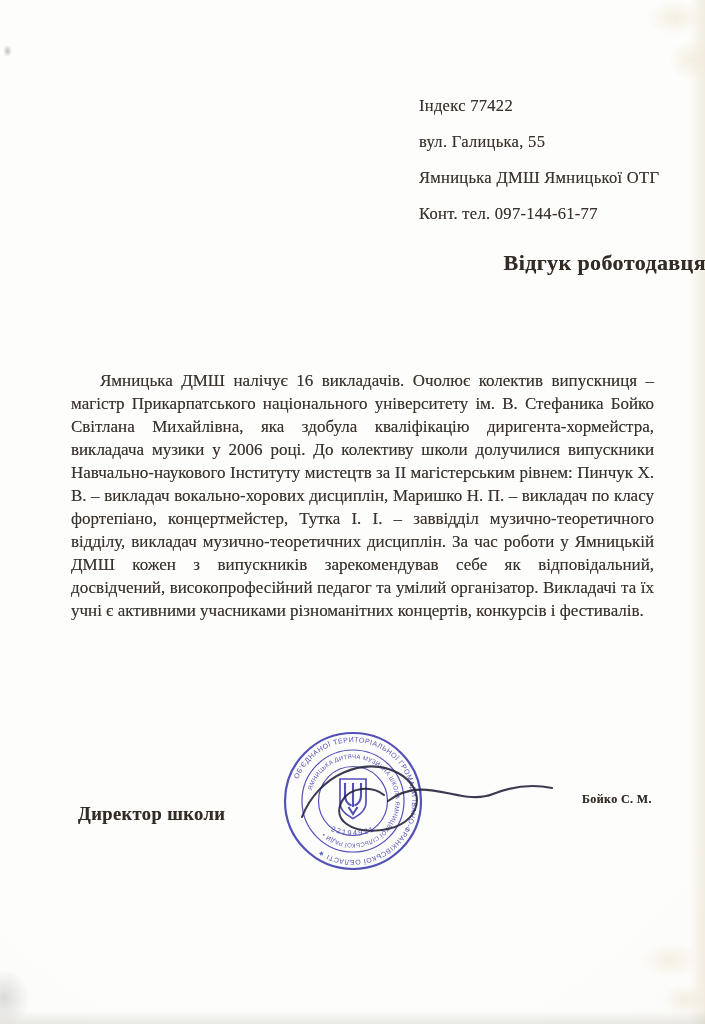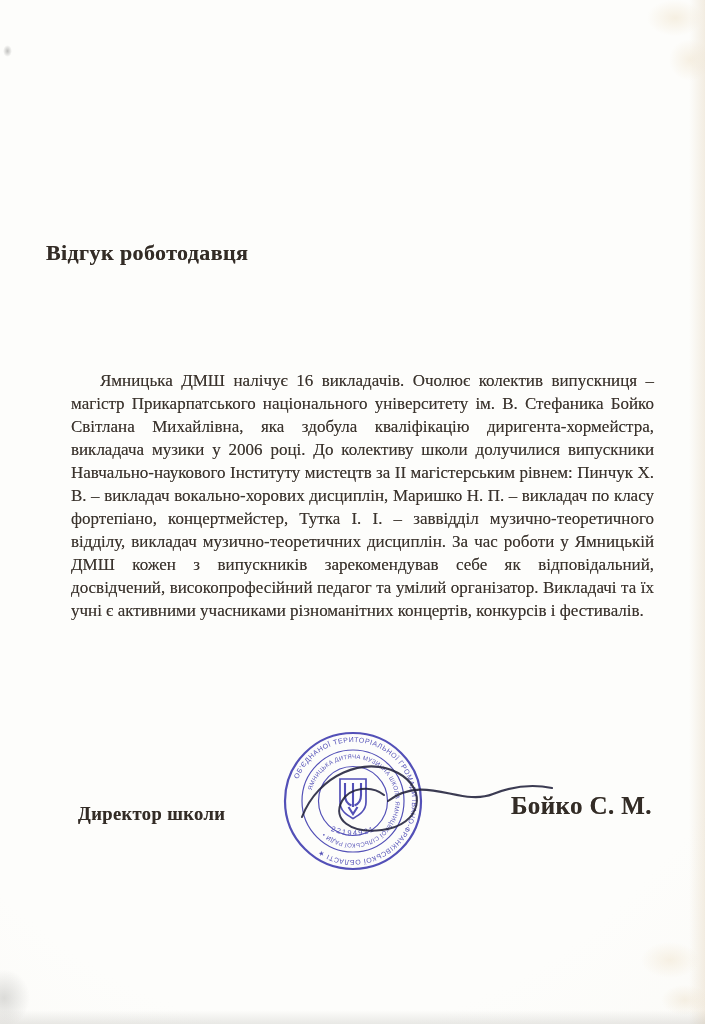--- a/index.html
+++ b/index.html
@@ -32,55 +32,61 @@
   .dot-left{left:3px;top:45px;width:9px;height:12px;border-radius:50%;
     background:radial-gradient(rgba(130,130,128,.5), rgba(130,130,128,0) 70%);}
 
   
   .soft{text-shadow:0 0 .6px rgba(58,50,42,.55);}
   .header-block{
     position:absolute;left:419px;top:88px;
     font-size:16.5px;line-height:36px;letter-spacing:.3px;
   }
   .doc-title{
-    position:absolute;left:46px;top:240px;width:660px;margin:0;
-    text-align:left;font-size:22px;font-weight:bold;letter-spacing:.4px;
+    position:absolute;left:46px;top:250px;width:660px;margin:0;
+    text-align:right;font-size:22px;font-weight:bold;letter-spacing:.4px;
     color:#332c26;
   }
   .body-text{
     position:absolute;left:71px;top:322px;width:583px;
     font-size:17px;line-height:23px;text-align:justify;margin-top:47px;
   }
   .body-text p{margin:0 0 5px 0;text-indent:29px;}
   .sig-role{
     position:absolute;left:78px;top:792px;
     font-size:18.5px;font-weight:bold;letter-spacing:.4px;color:#332c26;margin-top:12px;
   }
   .sig-name{
     position:absolute;right:53px;top:792px;
-    font-size:25px;font-weight:bold;letter-spacing:.4px;color:#332c26;
+    font-size:12px;font-weight:bold;letter-spacing:.4px;color:#332c26;
   }
   .stamp-svg{position:absolute;left:281px;top:729px;width:144px;height:144px;}
   .stamp-ring{fill:none;stroke:#3c39ae;}
   .stamp-text{fill:#3c39ae;font-family:"Liberation Sans", sans-serif;}
   .ink-svg{position:absolute;left:280px;top:735px;width:290px;height:120px;}
   .ink-path{fill:none;stroke:#20203a;stroke-width:2.1;stroke-linecap:round;opacity:.88;}
 </style>
 </head>
 <body>
 
 <div class="page">
 
   <div class="artifact blob-top-right"></div>
   <div class="artifact strip-right"></div>
   <div class="artifact blob-bottom-right"></div>
   <div class="artifact smudge-bottom-left"></div>
   <div class="artifact band-bottom"></div>
   <div class="artifact dot-left"></div>
 
+  <div class="header-block soft">
+    <div>Індекс 77422</div>
+    <div>вул. Галицька, 55</div>
+    <div>Ямницька ДМШ Ямницької ОТГ</div>
+    <div>Конт. тел. 097-144-61-77</div>
+  </div>
 
   <h1 class="doc-title soft">Відгук роботодавця</h1>
 
   <div class="body-text soft">
     <p>Ямницька ДМШ налічує 16 викладачів. Очолює колектив випускниця – магістр Прикарпатського національного університету ім. В. Стефаника Бойко Світлана Михайлівна, яка здобула кваліфікацію диригента-хормейстра, викладача музики у 2006 році. До колективу школи долучилися випускники Навчально-наукового Інституту мистецтв за ІІ магістерським рівнем: Пинчук Х. В. – викладач вокально-хорових дисциплін, Маришко Н. П. – викладач по класу фортепіано, концертмейстер, Тутка І. І. – заввідділ музично-теоретичного відділу, викладач музично-теоретичних дисциплін. За час роботи у Ямницькій ДМШ кожен з випускників зарекомендував себе як відповідальний, досвідчений, високопрофесійний педагог та умілий організатор. Викладачі та їх учні є активними учасниками різноманітних концертів, конкурсів і фестивалів.</p>
   </div>
 
   <div class="sig-role soft">Директор школи</div>
   <div class="sig-name soft">Бойко С. М.</div>
 

